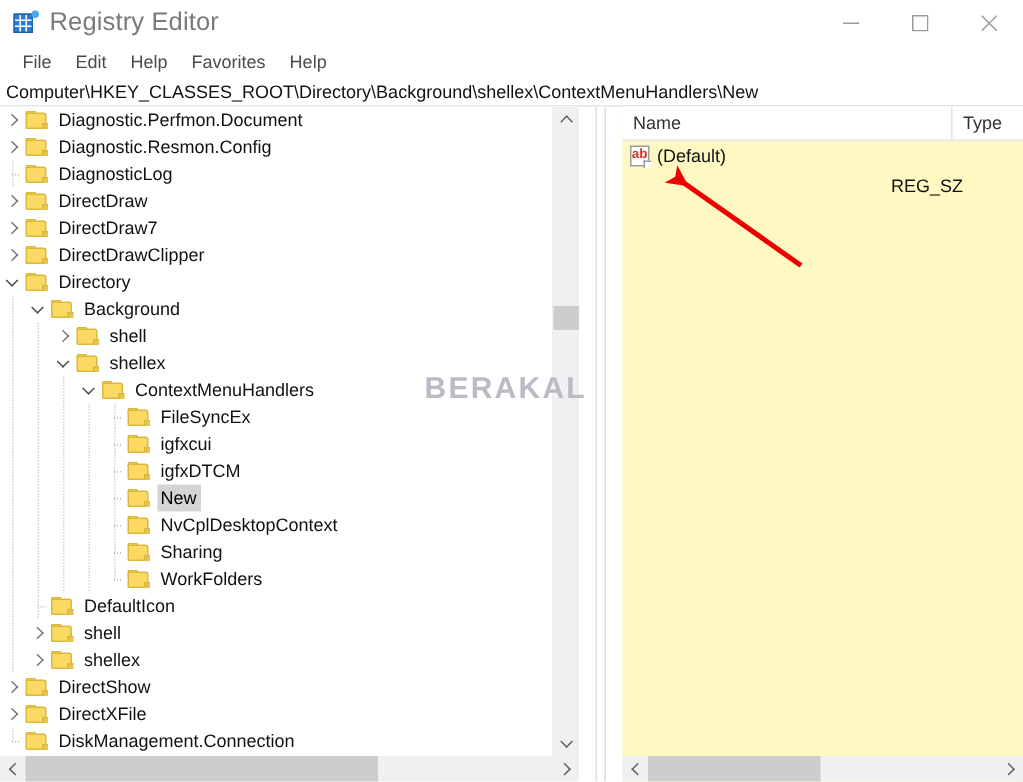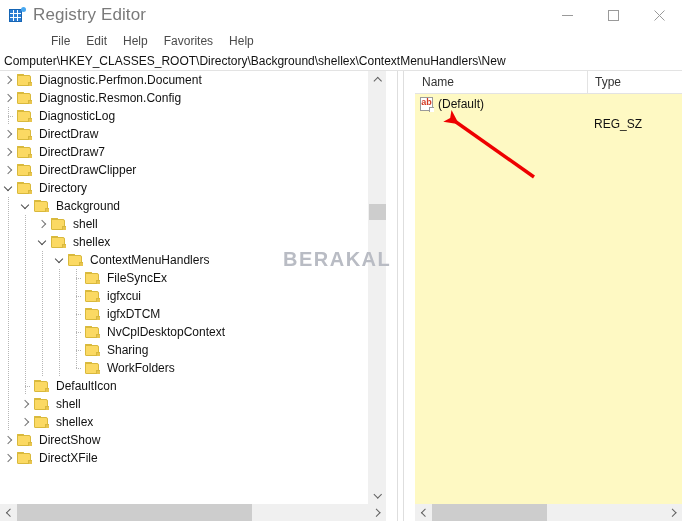--- a/index.html
+++ b/index.html
@@ -88,21 +88,20 @@
   .winbtn svg { display: block; }
 
   
   .menubar {
     height: 22px;
     display: flex;
     align-items: center;
     padding-left: 7px;
     flex: none;
     background: #ffffff;
-    margin-left: 36px;
   }
   .menuitem {
     font-size: 12px;
     color: #4a4a4a;
     padding: 2px 8px 3px 8px;
     white-space: nowrap;
   }
 
   
   .addressbar {
@@ -354,21 +353,21 @@
     display: flex;
     align-items: center;
     font-size: 12px;
     color: #333333;
     padding-left: 7px;
     box-sizing: border-box;
     position: relative;
   }
   .col + .col { border-left: 1px solid #e3e3e3; }
   .col-name { width: 172px; flex: none; }
-  .col-type { flex: 1 1 auto; }
+  .col-type { flex: 1 1 auto; margin-left: 47px; }
 
   .list-body {
     flex: 1 1 auto;
     position: relative;
     overflow: hidden;
   }
   .list-row {
     height: 20px;
     display: flex;
     align-items: center;
@@ -652,31 +651,44 @@
               <div class="guide line"></div>
               <div class="guide line"></div>
               <div class="dots elbow"></div>
               <div class="folder">
                 <div class="tab"></div>
                 <div class="back"></div>
                 <div class="fold"></div>
               </div>
               <span class="tree-label">igfxDTCM</span>
             </div>
-            <div class="tree-row">
+            <div class="tree-row selected">
               <div class="guide line"></div>
               <div class="guide line"></div>
               <div class="guide line"></div>
               <div class="guide line"></div>
               <div class="dots elbow"></div>
               <div class="folder">
                 <div class="tab"></div>
                 <div class="back"></div>
                 <div class="fold"></div>
               </div>
+              <span class="tree-label">New</span>
+            </div>
+            <div class="tree-row">
+              <div class="guide line"></div>
+              <div class="guide line"></div>
+              <div class="guide line"></div>
+              <div class="guide line"></div>
+              <div class="dots elbow"></div>
+              <div class="folder">
+                <div class="tab"></div>
+                <div class="back"></div>
+                <div class="fold"></div>
+              </div>
               <span class="tree-label">NvCplDesktopContext</span>
             </div>
             <div class="tree-row">
               <div class="guide line"></div>
               <div class="guide line"></div>
               <div class="guide line"></div>
               <div class="guide line"></div>
               <div class="dots elbow"></div>
               <div class="folder">
                 <div class="tab"></div>
@@ -746,20 +758,29 @@
             <div class="tree-row">
               <div class="tw">
                 <span class="chev"></span>
               </div>
               <div class="folder">
                 <div class="tab"></div>
                 <div class="back"></div>
                 <div class="fold"></div>
               </div>
               <span class="tree-label">DirectXFile</span>
+            </div>
+            <div class="tree-row">
+              <div class="dots elbow last"></div>
+              <div class="folder">
+                <div class="tab"></div>
+                <div class="back"></div>
+                <div class="fold"></div>
+              </div>
+              <span class="tree-label">DiskManagement.Connection</span>
             </div>
           </div>
 
         <div class="vscroll">
           <div class="sb-btn">
               <span class="sb-arrow"></span>
             </div>
           <div class="vthumb" id="vthumb" style="top: 133px; height: 16px;"></div>
           <div class="sb-btn bottom">
               <span class="sb-arrow down"></span>

